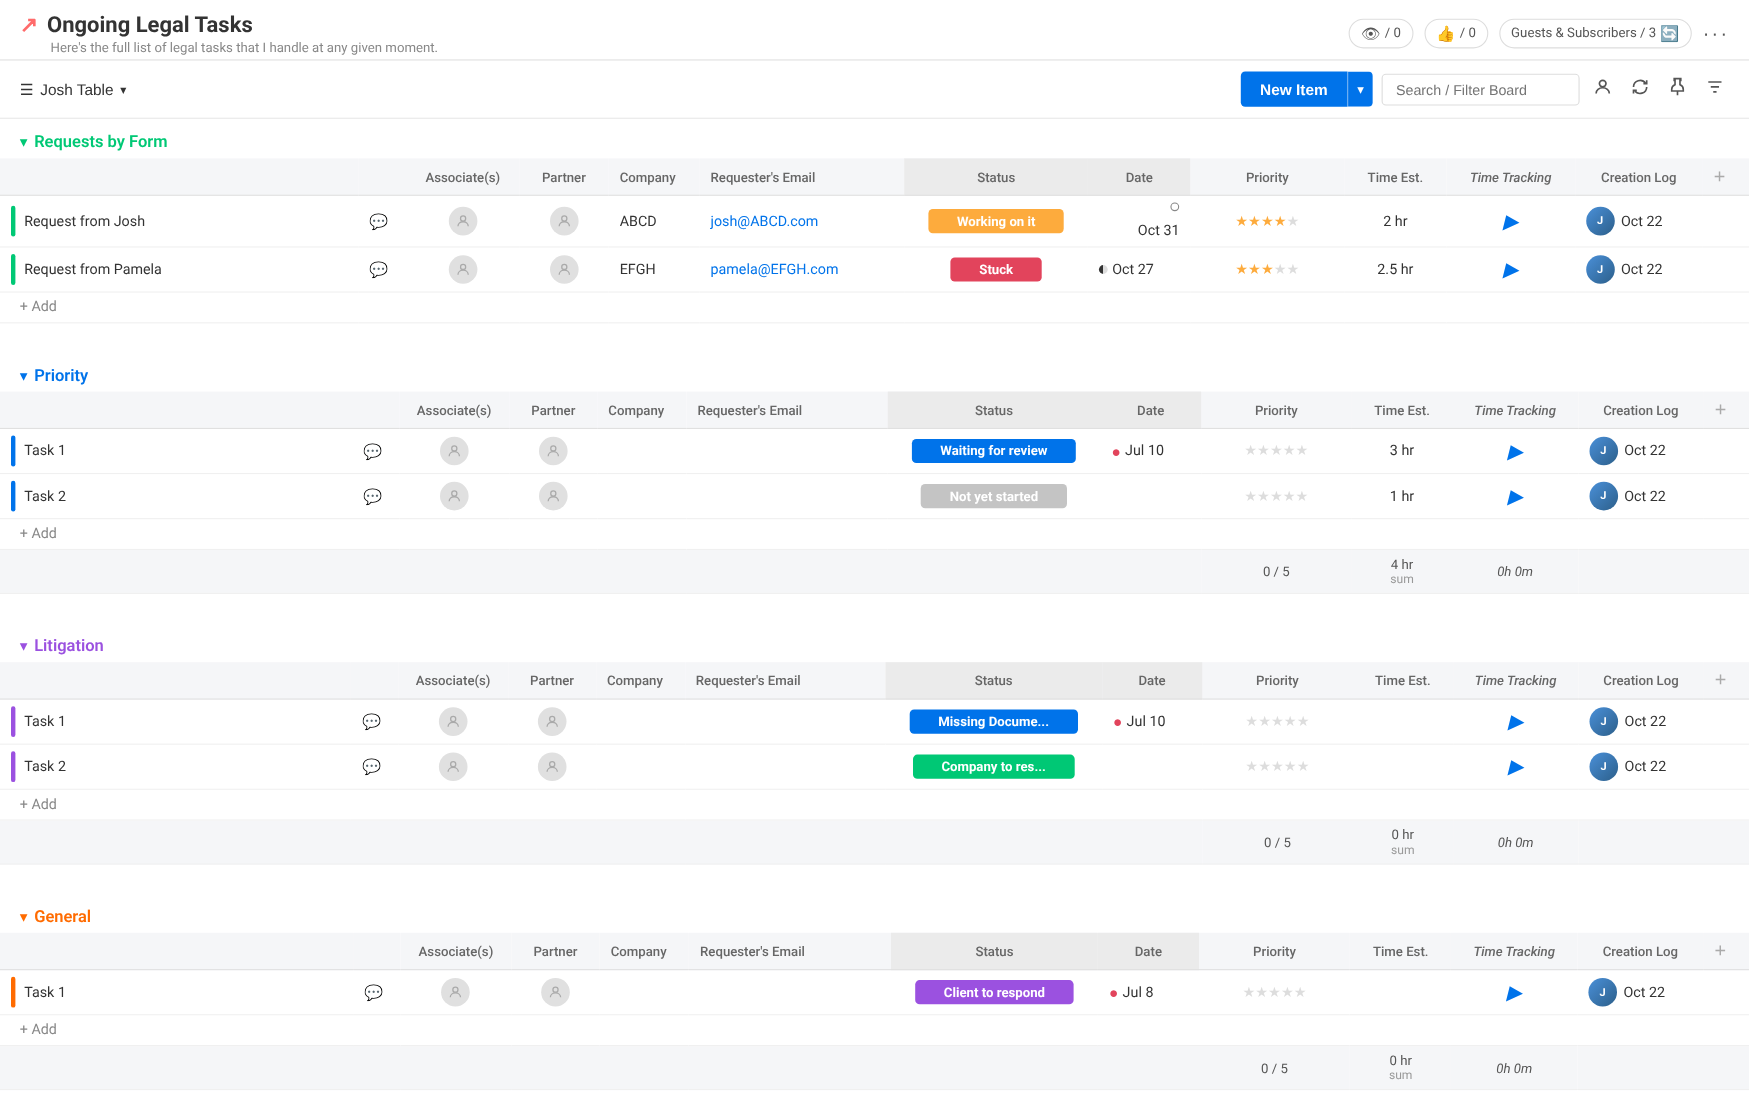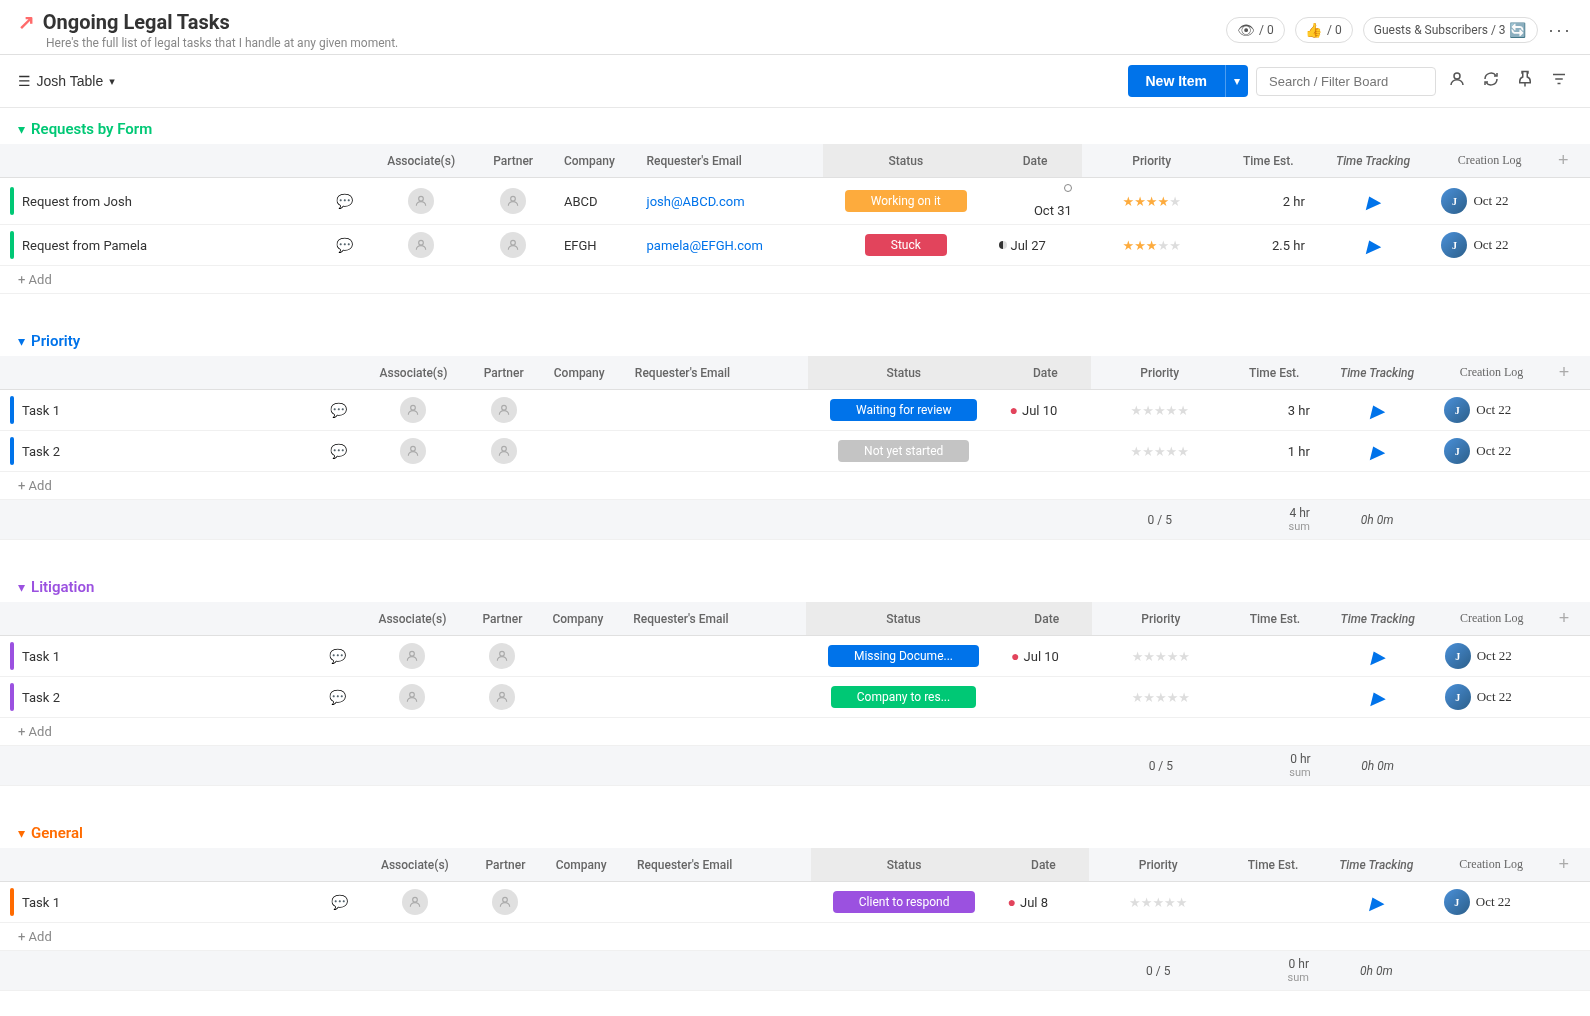--- a/index.html
+++ b/index.html
@@ -48,35 +48,35 @@
     
     .col-name { width: 280px; min-width: 200px; text-align: right; }
     .col-chat { width: 36px; }
     .col-associates { width: 80px; text-align: center; }
     .col-partner { width: 70px; text-align: center; }
     .col-company { width: 70px; }
     .col-email { width: 160px; }
     .col-status { width: 130px; text-align: center; }
     .col-date { width: 80px; text-align: center; }
     .col-priority { width: 120px; text-align: center; }
-    .col-timeest { width: 80px; text-align: right; }
+    .col-timeest { width: 80px; text-align: center; }
     .col-timetrack { width: 100px; text-align: center; font-style: italic; }
-    .col-creation { width: 100px; text-align: center; font-family: Liberation Serif, serif; }
+    .col-creation { width: 100px; text-align: center; }
     .col-add { width: 36px; text-align: center; }
 
     
     .row-name-cell { display: flex; align-items: center; gap: 8px; }
     .row-color-bar { width: 4px; height: 28px; border-radius: 2px; flex-shrink: 0; }
     .row-color-bar.green { background: #00c875; }
     .row-color-bar.blue { background: #0073ea; }
     .row-color-bar.purple { background: #9b51e0; }
     .row-color-bar.orange { background: #ff6b00; }
 
     
-    .status-badge { display: inline-block; border-radius: 4px; padding: 4px 26px; font-size: 12px; font-weight: 400; color: #fff; text-align: center; white-space: nowrap; }
+    .status-badge { display: inline-block; border-radius: 4px; padding: 4px 26px; font-size: 12px; font-weight: 700; color: #fff; text-align: center; white-space: nowrap; }
     .status-working { background: #fdab3d; }
     .status-stuck { background: #e2445c; }
     .status-waiting { background: #0073ea; }
     .status-notstarted { background: #c4c4c4; color: #fff; }
     .status-missing { background: #0073ea; }
     .status-company { background: #00c875; }
     .status-client { background: #9b51e0; }
 
     
     .email-link { color: #0073ea; text-decoration: none; }
@@ -293,21 +293,21 @@
       <td class="col-company">EFGH</td>
       <td class="col-email">
         <a class="email-link" href="#">pamela@EFGH.com</a>
       </td>
       <td class="col-status">
         <span class="status-badge status-stuck">Stuck</span>
       </td>
       <td class="col-date">
         <span style="display:flex;align-items:center;gap:4px;">
       <span style="width:8px;height:8px;border-radius:50%;background:linear-gradient(to right, #333 50%, #ddd 50%);display:inline-block;"></span>
-      <span>Jul 27</span>
+      <span>Oct 27</span>
     </span>
       </td>
       <td class="col-priority">
         <span><span style="color:#fdab3d;">★</span><span style="color:#fdab3d;">★</span><span style="color:#fdab3d;">★</span><span style="color:#ddd;">★</span><span style="color:#ddd;">★</span></span>
       </td>
       <td class="col-timeest">
         <span>2.5 hr</span>
       </td>
       <td class="col-timetrack">
         <span class="play-btn">▶</span>

